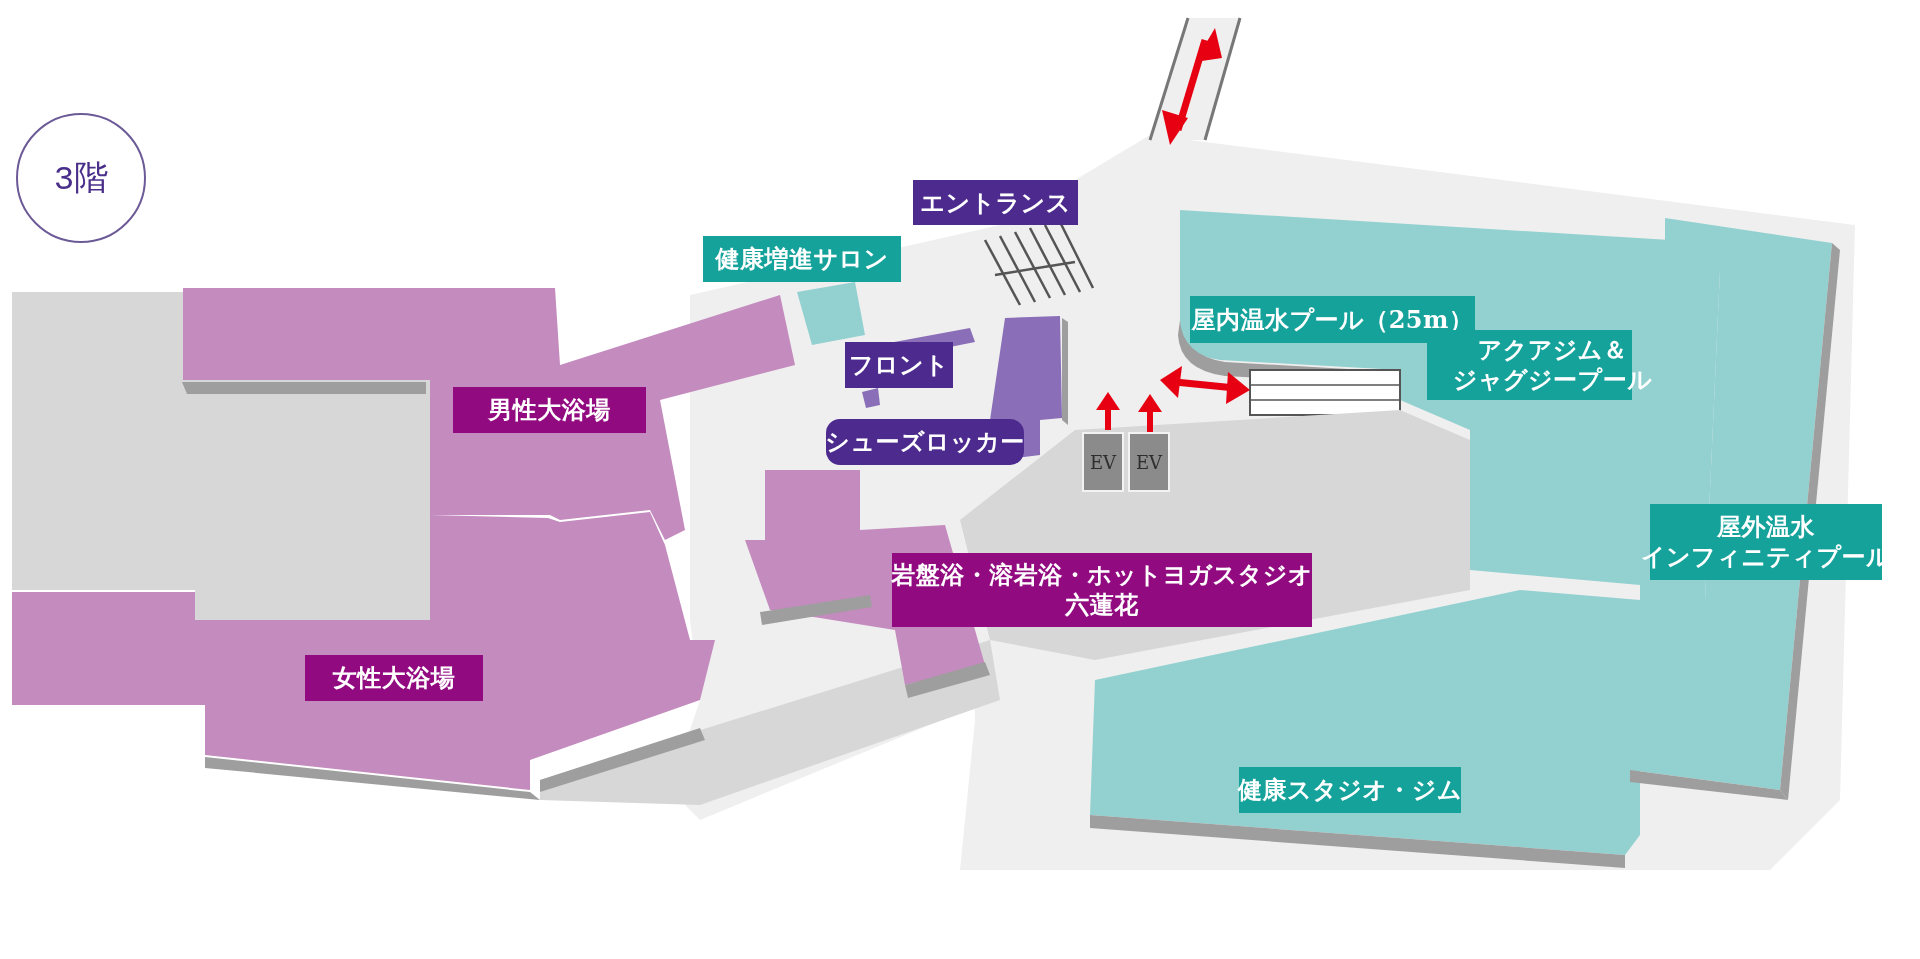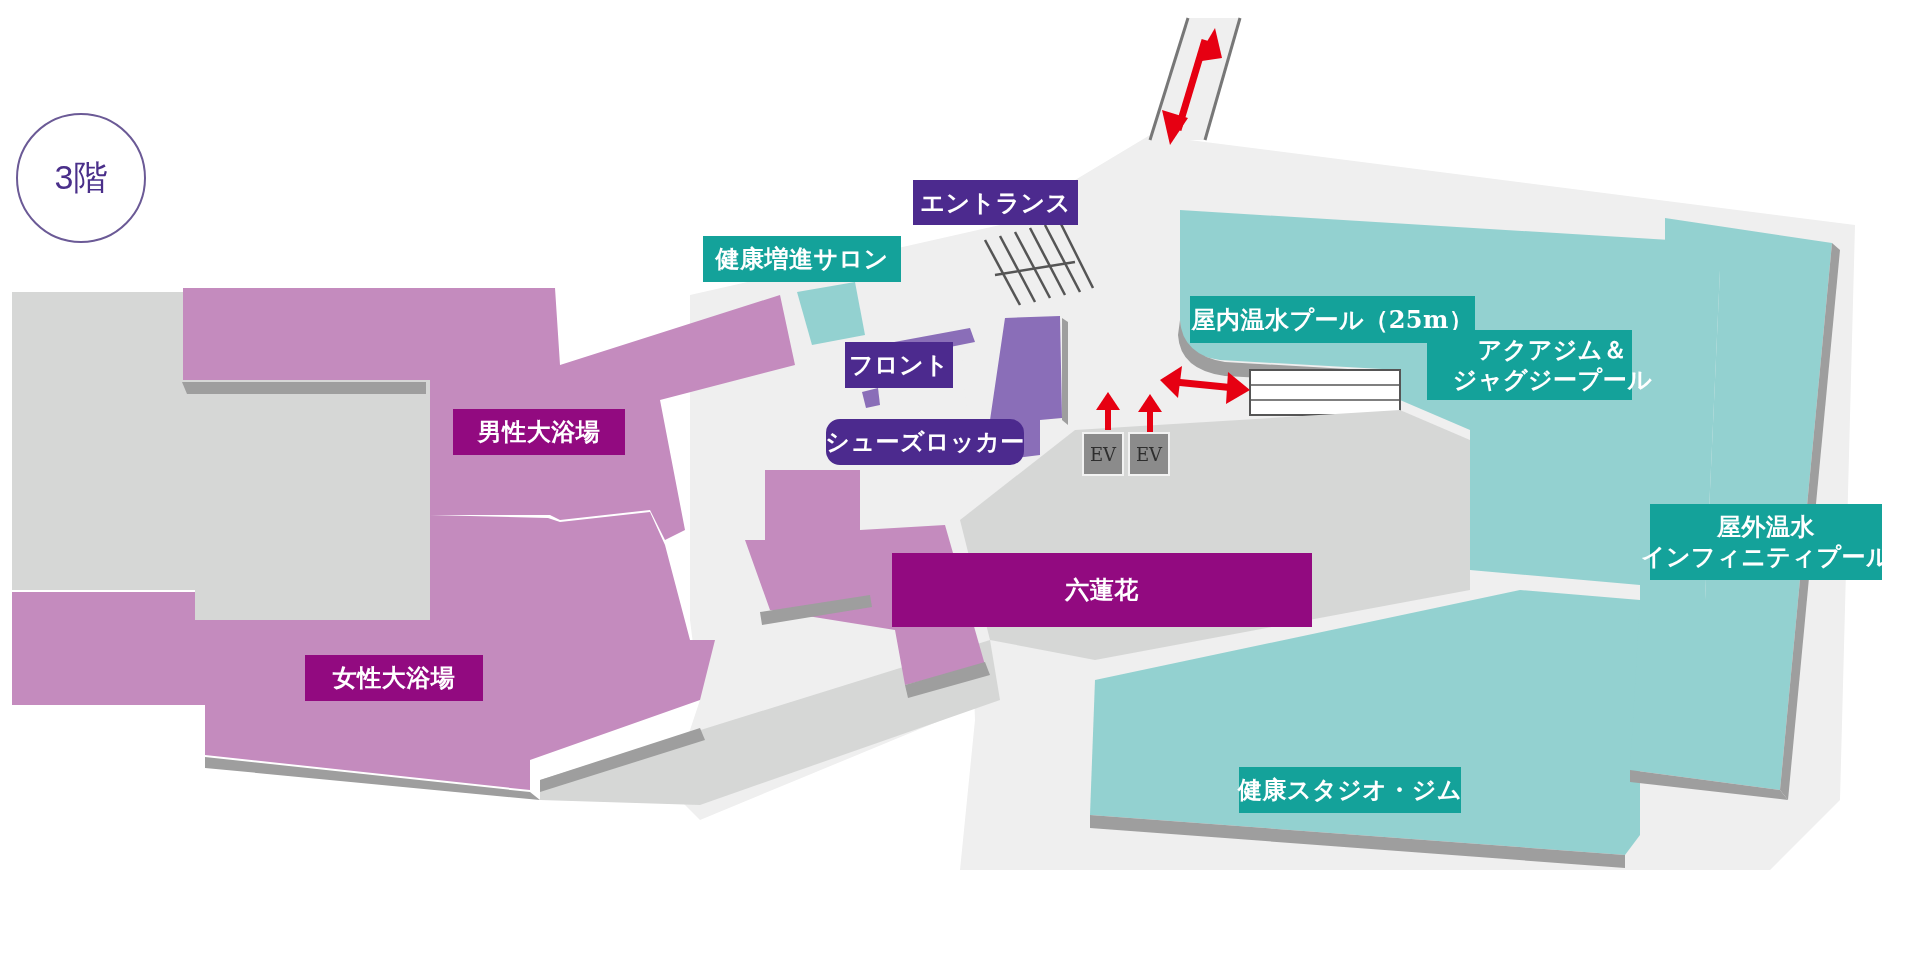--- a/index.html
+++ b/index.html
@@ -2,29 +2,29 @@
 <html><head>
 <meta charset="utf-8">
 <style>
   html, body { margin: 0; padding: 0; background: #ffffff; }
   body { width: 1920px; height: 959px; overflow: hidden; position: relative;
          font-family: "DejaVu Serif", "Liberation Serif", serif; }
   #map { position: absolute; left: 0; top: 0; width: 1920px; height: 959px; }
   .floor-badge { position: absolute; left: 16px; top: 113px; width: 130px; height: 130px;
     border: 2px solid #6b5a96; border-radius: 50%; box-sizing: border-box;
     display: flex; align-items: center; justify-content: center;
-    color: #4a2f8a; font-size: 34px; font-family: Liberation Sans, sans-serif; }
+    color: #4a2f8a; font-size: 34px; font-family: Liberation Mono, monospace; }
   .lbl { position: absolute; color: #ffffff; text-align: center; box-sizing: border-box;
     font-weight: bold; font-size: 24px; line-height: 1.25; white-space: nowrap;
     display: flex; flex-direction: column; align-items: center; justify-content: center;
     font-family: "DejaVu Serif", "Liberation Serif", serif; letter-spacing: 0.5px; }
   .lbl.teal   { background: #14a29a; }
   .lbl.violet { background: #4c2a8e; }
   .lbl.plum   { background: #920a80; }
-  .ev { position: absolute; width: 42px; height: 44px; background: #8b8b8b;
+  .ev { position: absolute; width: 42px; height: 60px; background: #8b8b8b;
     border: 2px solid #f2f2f2; color: #2e2e2e; font-size: 18px;
     display: flex; align-items: center; justify-content: center;
     font-family: "DejaVu Serif", "Liberation Serif", serif; box-sizing: border-box; }
 </style>
 </head>
 <body>
 
 <svg id="map" viewBox="0 0 1920 959" xmlns="http://www.w3.org/2000/svg">
 
   <polygon fill="#efefef" points="1150,135 1855,225 1840,800 1770,870 960,870 975,720 960,330 1080,330 1140,260"></polygon>
@@ -117,27 +117,28 @@
 </div>
 <div class="lbl teal" style="left:703px; top:236px; width:198px; height:46px;">
   <span>健康増進サロン</span>
 </div>
 <div class="lbl violet" style="left:845px; top:342px; width:108px; height:46px;">
   <span>フロント</span>
 </div>
 <div class="lbl violet" style="left:826px; top:419px; width:198px; height:46px;border-radius:14px;">
   <span>シューズロッカー</span>
 </div>
-<div class="lbl plum" style="left:453px; top:409px; width:172px; height:46px;font-family:Liberation Serif, serif;">
+<div class="lbl plum" style="left:453px; top:387px; width:193px; height:46px;font-family:Liberation Serif, serif;">
   <span>男性大浴場</span>
 </div>
 <div class="lbl plum" style="left:305px; top:655px; width:178px; height:46px;">
   <span>女性大浴場</span>
 </div>
 <div class="lbl plum" style="left:892px; top:553px; width:420px; height:74px;">
+  <span>岩盤浴・溶岩浴・ホットヨガスタジオ</span>
   <span>六蓮花</span>
 </div>
 <div class="lbl teal" style="left:1190px; top:254px; width:285px; height:47px;margin-top:42px;">
   <span>屋内温水プール（25m）</span>
 </div>
 <div class="lbl teal" style="left:1427px; top:330px; width:205px; height:70px;padding-left:46px;">
   <span>アクアジム＆</span>
   <span>ジャグジープール</span>
 </div>
 <div class="lbl teal" style="left:1650px; top:504px; width:232px; height:76px;">

